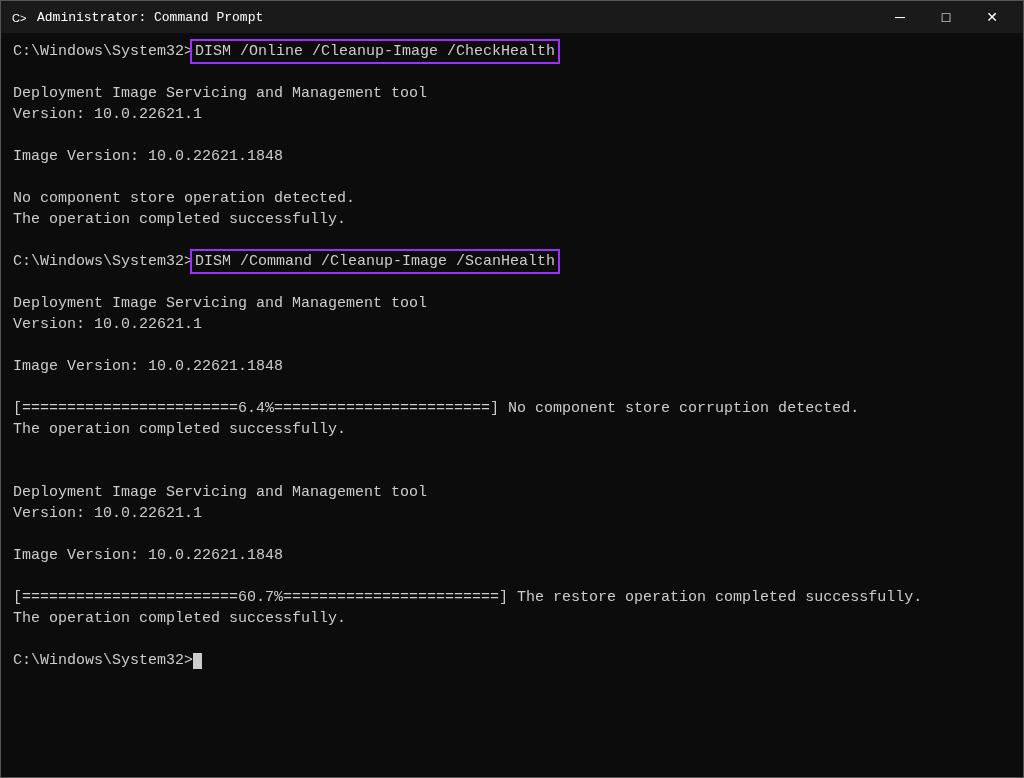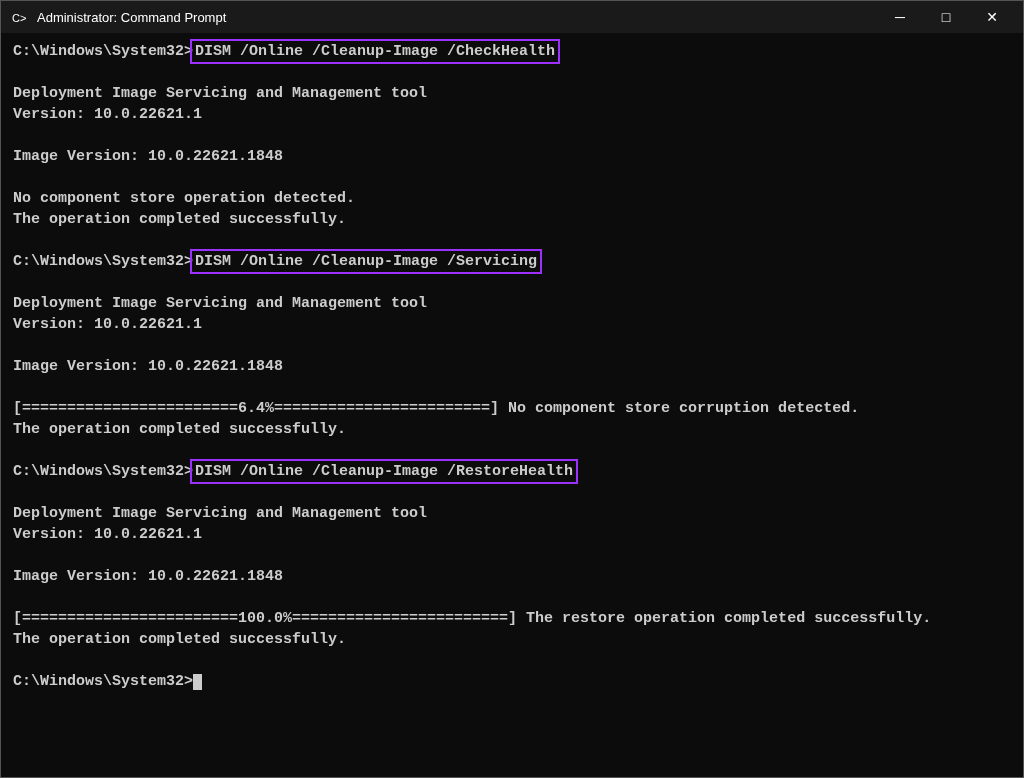--- a/index.html
+++ b/index.html
@@ -44,21 +44,21 @@
       justify-content: center;
     }
 
     .title-bar-icon svg {
       width: 16px;
       height: 16px;
     }
 
     .title-bar-text {
       color: #ffffff;
-      font-family: Liberation Sans, sans-serif;
+      font-family: Liberation Mono, monospace;
       font-size: 13px;
       flex: 1;
     }
 
     .title-bar-controls {
       display: flex;
       gap: 0;
     }
 
     .title-bar-btn {
@@ -81,21 +81,20 @@
       padding: 8px 12px;
       overflow: hidden;
       color: #cccccc;
       font-size: 15px;
       line-height: 1.4;
     }
 
     .line {
       white-space: pre;
       min-height: 1.4em;
-      font-weight: bold;
     }
 
     .line.empty {
       min-height: 1.4em;
     }
 
     .highlighted-cmd {
       display: inline;
       outline: 2px solid #9b30ff;
       outline-offset: 1px;
@@ -140,35 +139,34 @@
   <div class="line"><span>C:\Windows\System32&gt;</span><span class="highlighted-cmd">DISM /Online /Cleanup-Image /CheckHealth</span></div>
       <div class="line empty">&nbsp;</div>
       <div class="line">Deployment Image Servicing and Management tool</div>
       <div class="line">Version: 10.0.22621.1</div>
       <div class="line empty">&nbsp;</div>
       <div class="line">Image Version: 10.0.22621.1848</div>
       <div class="line empty">&nbsp;</div>
       <div class="line">No component store operation detected.</div>
       <div class="line">The operation completed successfully.</div>
       <div class="line empty">&nbsp;</div>
-      <div class="line"><span>C:\Windows\System32&gt;</span><span class="highlighted-cmd">DISM /Online /Cleanup-Image /Servicing</span></div>
+      <div class="line"><span>C:\Windows\System32&gt;</span><span class="highlighted-cmd">DISM /Command /Cleanup-Image /ScanHealth</span></div>
       <div class="line empty">&nbsp;</div>
       <div class="line">Deployment Image Servicing and Management tool</div>
       <div class="line">Version: 10.0.22621.1</div>
       <div class="line empty">&nbsp;</div>
       <div class="line">Image Version: 10.0.22621.1848</div>
       <div class="line empty">&nbsp;</div>
       <div class="line">[========================6.4%========================] No component store corruption detected.</div>
       <div class="line">The operation completed successfully.</div>
       <div class="line empty">&nbsp;</div>
-      <div class="line"><span>C:\Windows\System32&gt;</span><span class="highlighted-cmd">DISM /Online /Cleanup-Image /RestoreHealth</span></div>
       <div class="line empty">&nbsp;</div>
       <div class="line">Deployment Image Servicing and Management tool</div>
       <div class="line">Version: 10.0.22621.1</div>
       <div class="line empty">&nbsp;</div>
       <div class="line">Image Version: 10.0.22621.1848</div>
       <div class="line empty">&nbsp;</div>
-      <div class="line">[========================100.0%========================] The restore operation completed successfully.</div>
+      <div class="line">[========================60.7%========================] The restore operation completed successfully.</div>
       <div class="line">The operation completed successfully.</div>
       <div class="line empty">&nbsp;</div>
       <div class="line"><span>C:\Windows\System32&gt;</span><span class="cursor"></span></div>
     </div>
 </div>
 
 </body></html>

